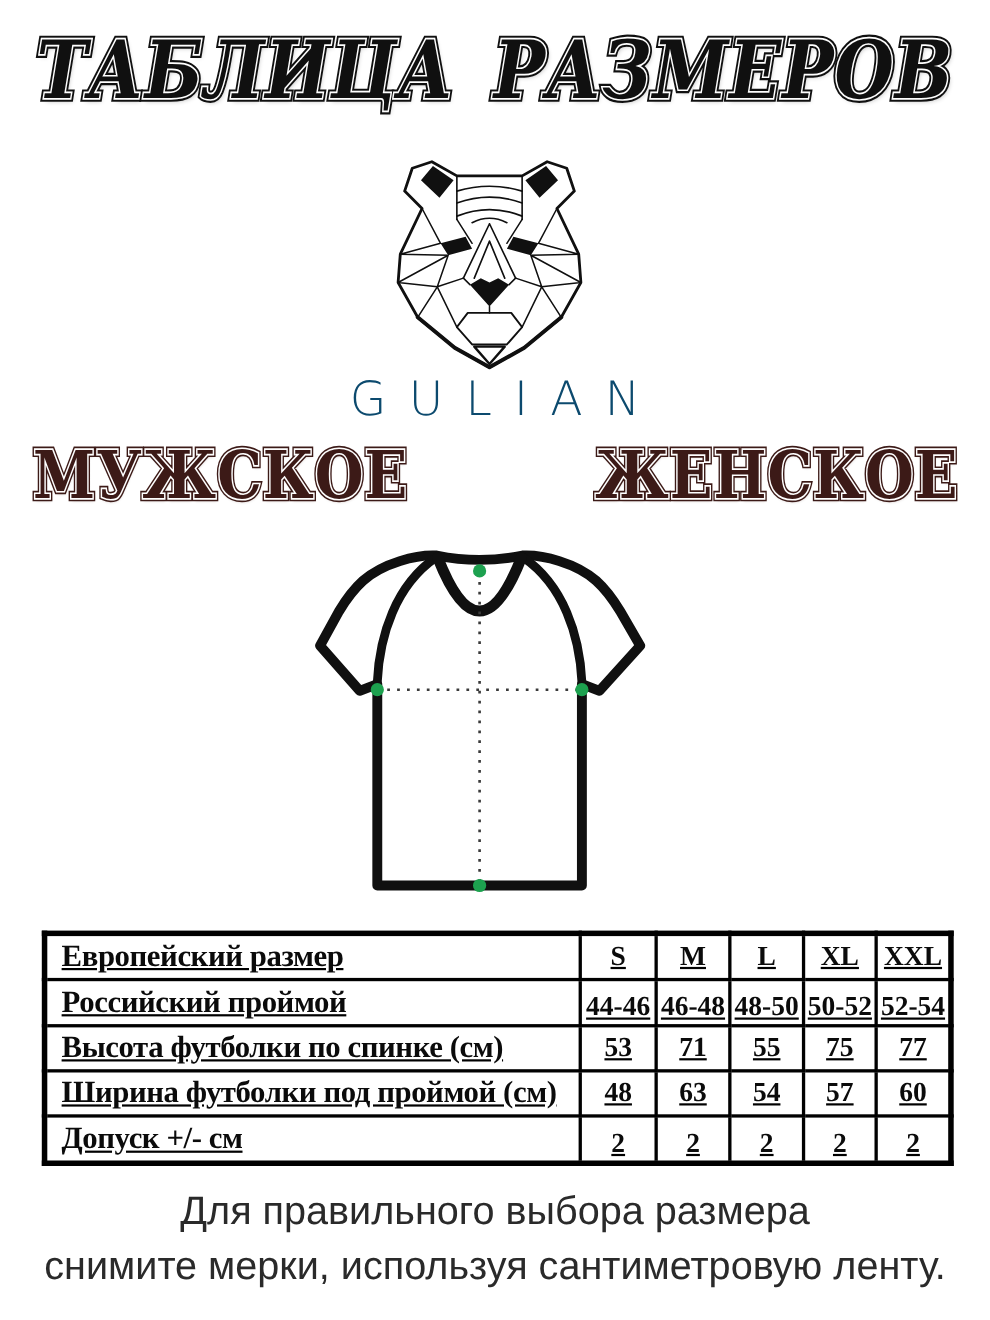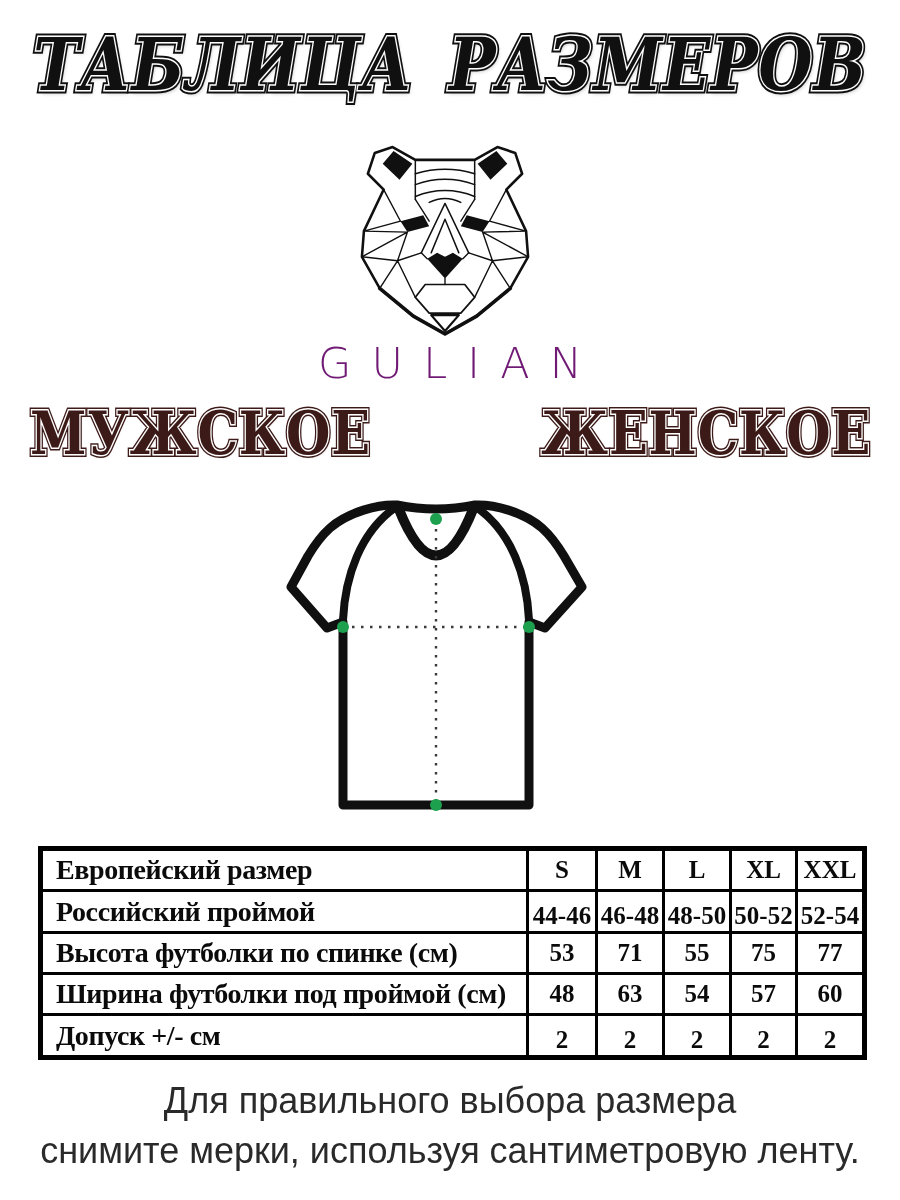--- a/index.html
+++ b/index.html
@@ -22,31 +22,31 @@
   .cat-text{font-size:60px;letter-spacing:1px;color:#3c1a17;}
   .cat-text .l1{-webkit-text-stroke:6px #3c1a17;text-shadow:1px 2px 3px rgba(60,26,23,.25);}
   .cat-text .l2{-webkit-text-stroke:3px #ffffff;}
 
   
   .title-wrap{top:26px;left:0;width:900px;font-style:italic;}
   .logo-wrap{top:139px;left:356px;width:178px;height:200px;}
   .brand-wrap{top:342px;left:0;width:900px;text-align:center;}
   .brand-name{
     font-family:"DejaVu Sans", sans-serif;font-weight:200;font-size:43px;
-    color:#701a75;letter-spacing:0.47em;margin-right:-0.47em;line-height:1;
+    color:#0c4a6e;letter-spacing:0.47em;margin-right:-0.47em;line-height:1;
   }
   .cats-wrap{top:402px;left:0;width:900px;display:flex;justify-content:space-between;gap:96px;}
 
   
   .tshirt-wrap{top:492px;left:286px;width:302px;height:332px;}
 
   
   .size-table{
     top:846px;left:38px;width:824px;border-collapse:collapse;
-    background:#fff;border:5px solid #000;table-layout:fixed;
+    background:#fff;border:5px solid #000;table-layout:fixed;text-decoration:underline;
   }
   .size-table td{
     border:3px solid #000;height:38px;vertical-align:middle;
     font-family:"Liberation Serif", serif;font-weight:bold;color:#0b0b0b;
     overflow:hidden;
   }
   td.lbl{font-size:28px;letter-spacing:-0.4px;padding:0 4px 0 13px;text-align:left;}
   td.val{font-size:25px;text-align:center;padding:0;}
   tr.low td.val{vertical-align:bottom;padding-bottom:1px;}
 

